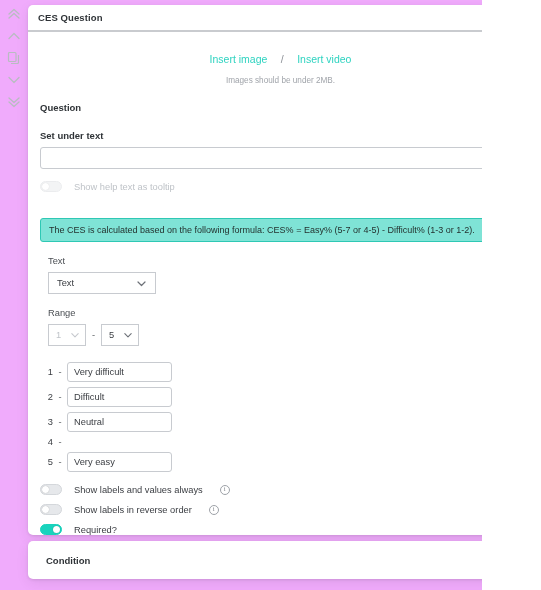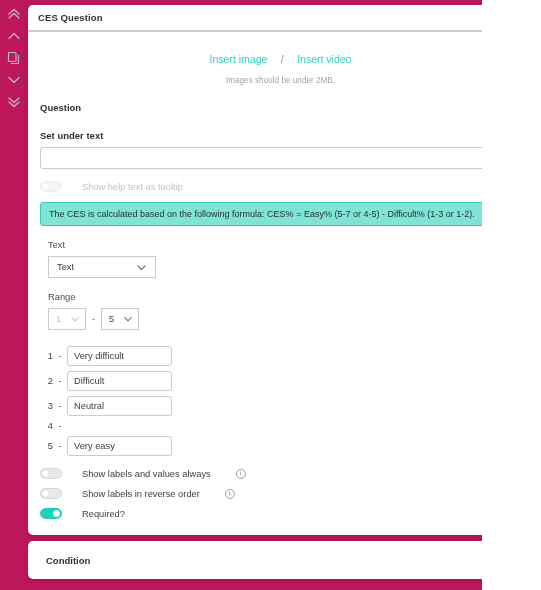--- a/index.html
+++ b/index.html
@@ -8,21 +8,21 @@
     margin: 0; padding: 0;
     width: 541px; height: 590px;
     background: #ffffff;
     font-family: "Liberation Sans", sans-serif;
     -webkit-font-smoothing: antialiased;
   }
   .page {
     position: relative;
     width: 482px;
     height: 590px;
-    background: #be185d;
+    background: #f0abfc;
     overflow: hidden;
   }
 
   
   .rail {
     position: absolute;
     left: 0; top: 0;
     width: 28px;
     height: 590px;
     display: flex;
@@ -128,21 +128,21 @@
     background: #fff;
     font-family: "Liberation Sans", sans-serif;
     outline: none;
   }
   .text-input::placeholder { color: #b2b6bb; }
 
   
   .toggle-row {
     display: flex;
     align-items: center;
-    gap: 20px;
+    gap: 12px;
     margin-top: 12px;
   }
   .toggle {
     position: relative;
     width: 22px; height: 11px;
     border-radius: 6px;
     background: #e6e8eb;
     border: 1px solid #d4d7db;
     flex: 0 0 auto;
     cursor: pointer;
@@ -178,21 +178,21 @@
     font-size: 7px;
     color: #8a8e94;
     line-height: 1;
     margin-left: 5px;
     font-family: "Liberation Serif", serif;
     cursor: pointer;
   }
 
   
   .formula {
-    margin-top: 10px;
+    margin-top: 26px;
     background: #7fe3d6;
     border: 1px solid #2ec8b4;
     border-radius: 3px;
     padding: 6px 8px;
     font-size: 9px;
     color: #24322f;
   }
 
   
   .sub-label {

